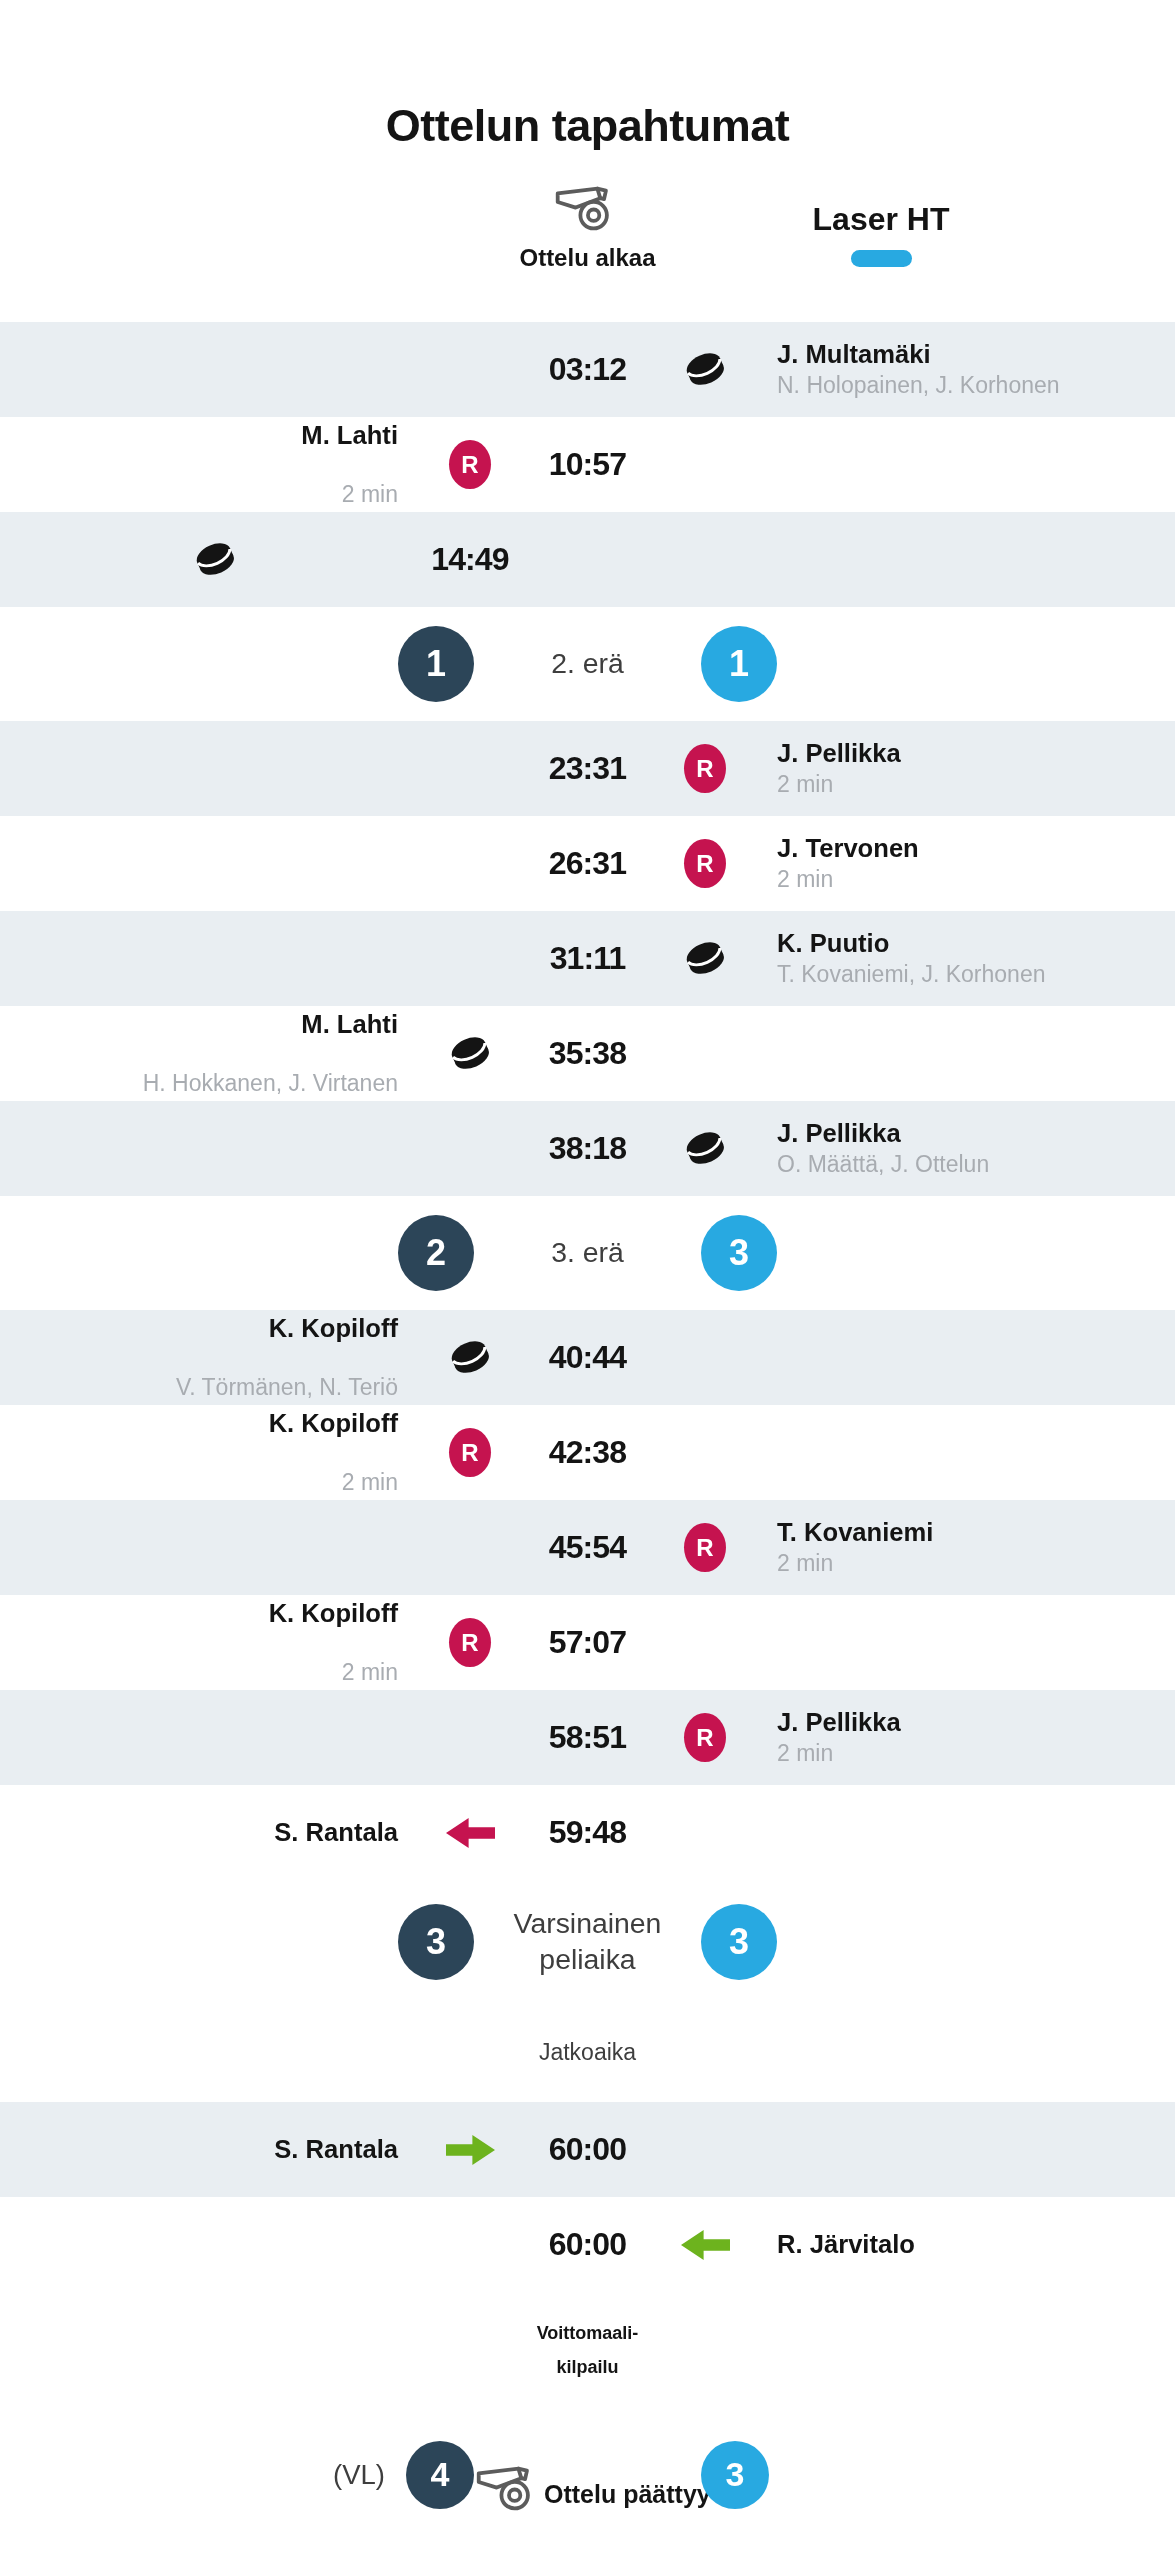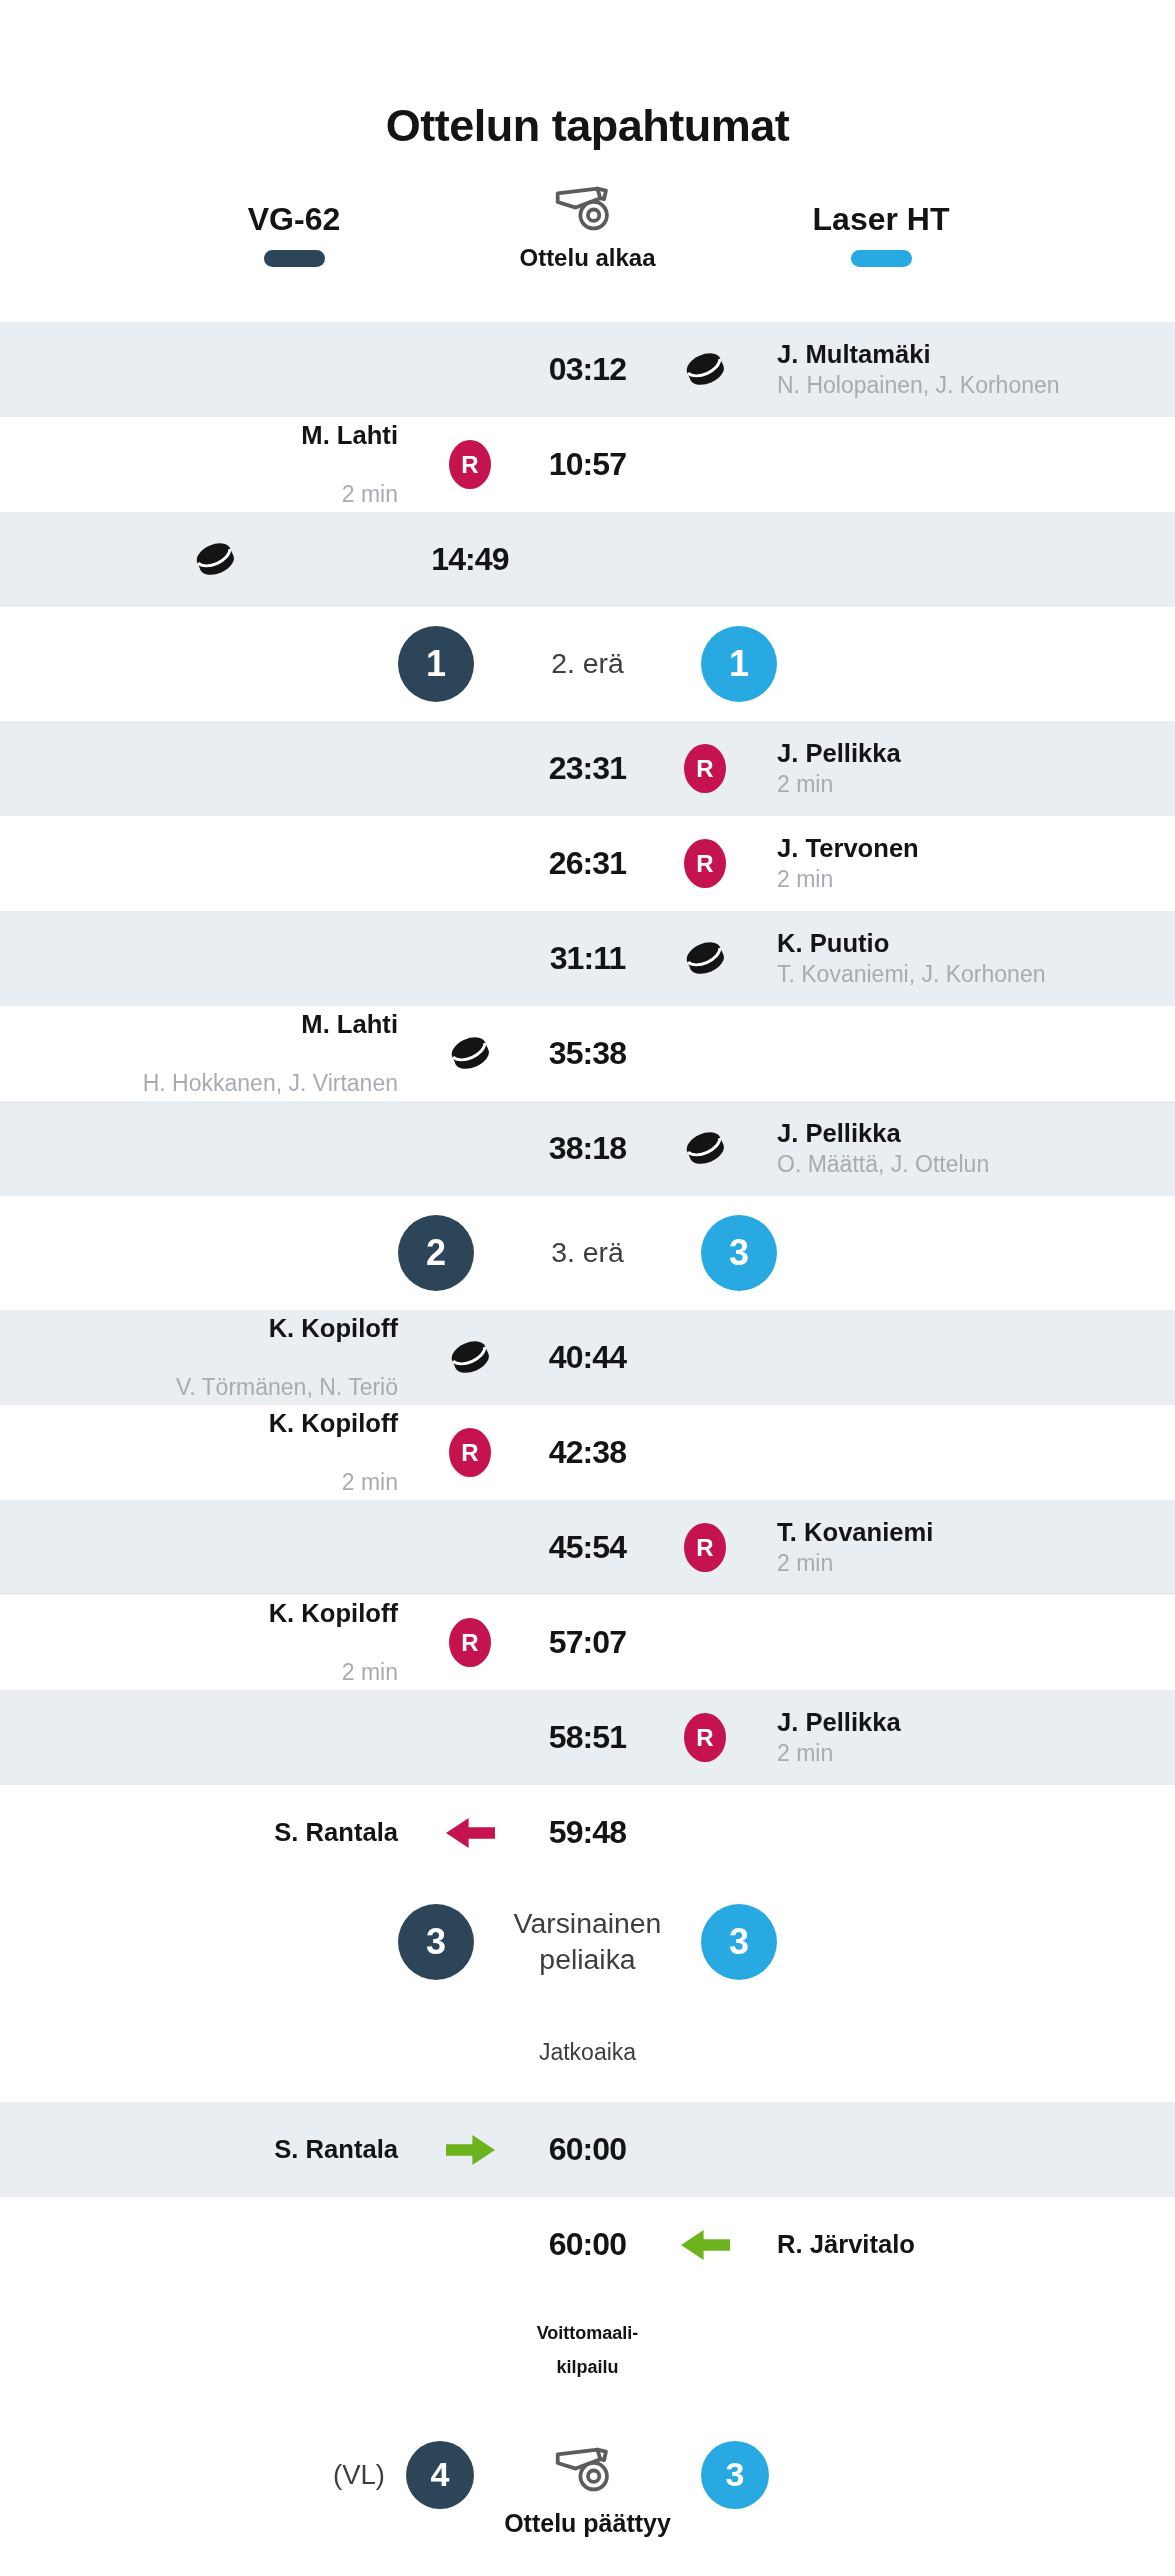--- a/index.html
+++ b/index.html
@@ -47,35 +47,31 @@
   .section-heading { height:99px; display:flex; align-items:center; justify-content:center;
     font-size:23px; font-weight:300; color:#3e3e3e; background:#ffffff; }
 
   .small-heading { height:116px; display:flex; flex-direction:column; align-items:center; justify-content:center;
     font-size:18px; font-weight:700; line-height:1.9; background:#ffffff; }
 
   
   .match-footer { height:165px; display:grid; grid-template-columns:1fr 68px 227px 68px 1fr; align-items:center; }
   .match-footer .pcircle { width:68px; height:68px; font-size:34px; margin-bottom:32px; }
   .vl-label { text-align:right; padding-right:21px; font-size:27.5px; font-weight:300; color:#3e3e3e; margin-bottom:32px; }
-  .end-block { display:flex; flex-direction:column; align-items:center; }
+  .end-block { display:flex; flex-direction:row; align-items:center; }
   .end-label { font-size:25px; font-weight:700; margin-top:7.6px; white-space:nowrap; }
 </style>
 </head>
 <body>
 
 <div class="title-section">
   <div class="page-title">Ottelun tapahtumat</div>
 </div>
 
 <div class="match-header">
-  <div class="team-block home-block">
-    <div class="team-name">VG-62</div>
-    <div class="team-pill home-pill"></div>
-  </div>
   <div class="center-block">
     <span>
       <svg width="70" height="55" viewBox="0 0 74 58" fill="none" stroke="#5c5c5c" stroke-width="4" stroke-linejoin="round" stroke-linecap="round">
         <path d="M5 12 L47 7 L50 17 L24 27 L5 21 Z"></path>
         <path d="M47 7 L56 9 L54 18 L50 17"></path>
         <circle cx="43" cy="35" r="14"></circle>
         <circle cx="43" cy="35" r="6"></circle>
       </svg>
     </span>
     <div class="start-label">Ottelu alkaa</div>

